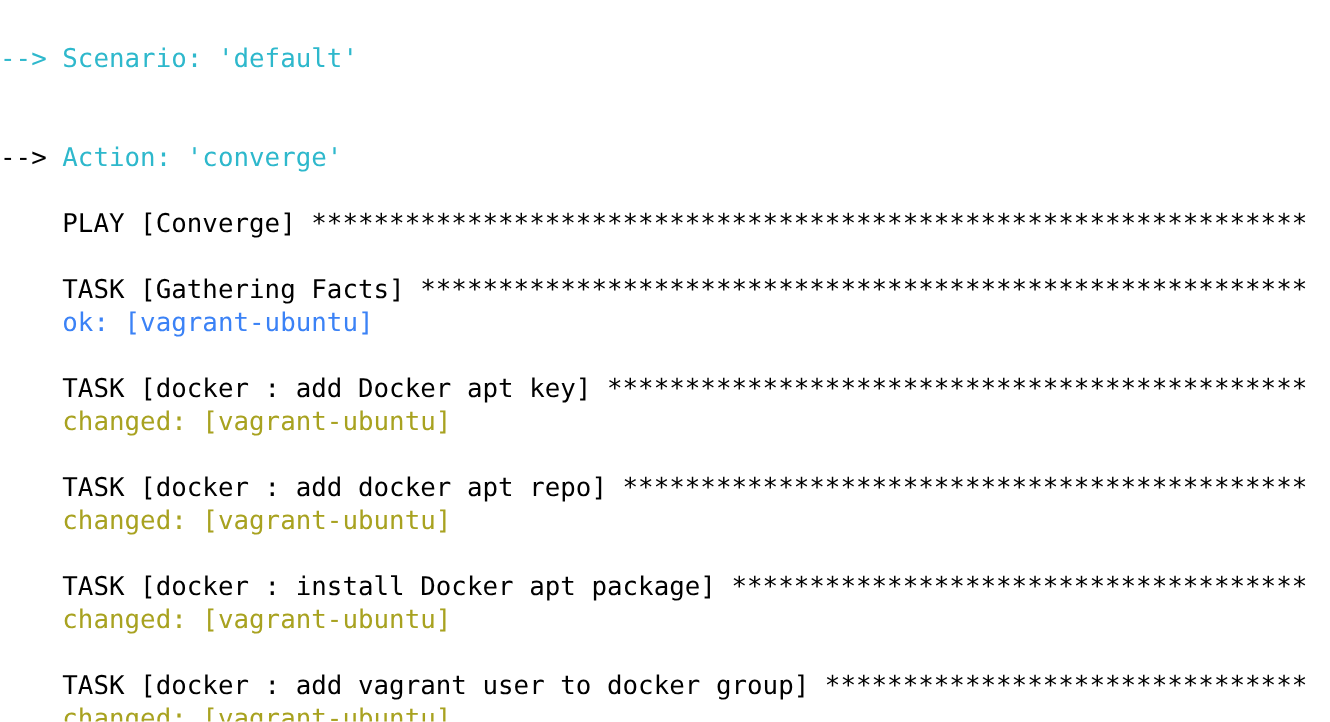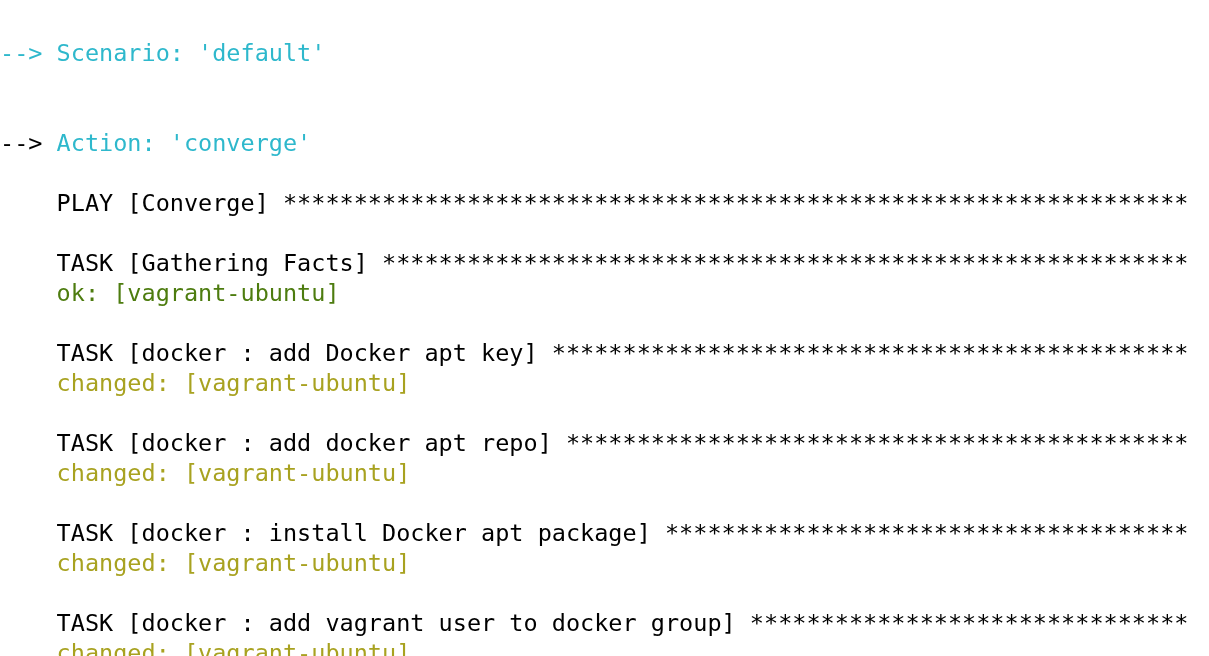--- a/index.html
+++ b/index.html
@@ -31,21 +31,21 @@
     white-space: pre;
     height: 30px;
     font-family: "DejaVu Sans Mono", monospace;
   }
   .line.blank {
     height: 30px;
   }
   .seg { white-space: pre; font-family: "DejaVu Sans Mono", monospace; }
   .c-default { color: #000000; }
   .c-cyan    { color: #2eb8cc; }
-  .c-green   { color: #4d7c0f; }
+  .c-green   { color: #3b82f6; }
   .c-olive   { color: #a8a220; text-align: center; }
   
   #scroll-body {
     position: absolute;
     left: 0;
     top: -22px;
     width: 1209px;
   }
   .indent { display: inline; }
 </style>

